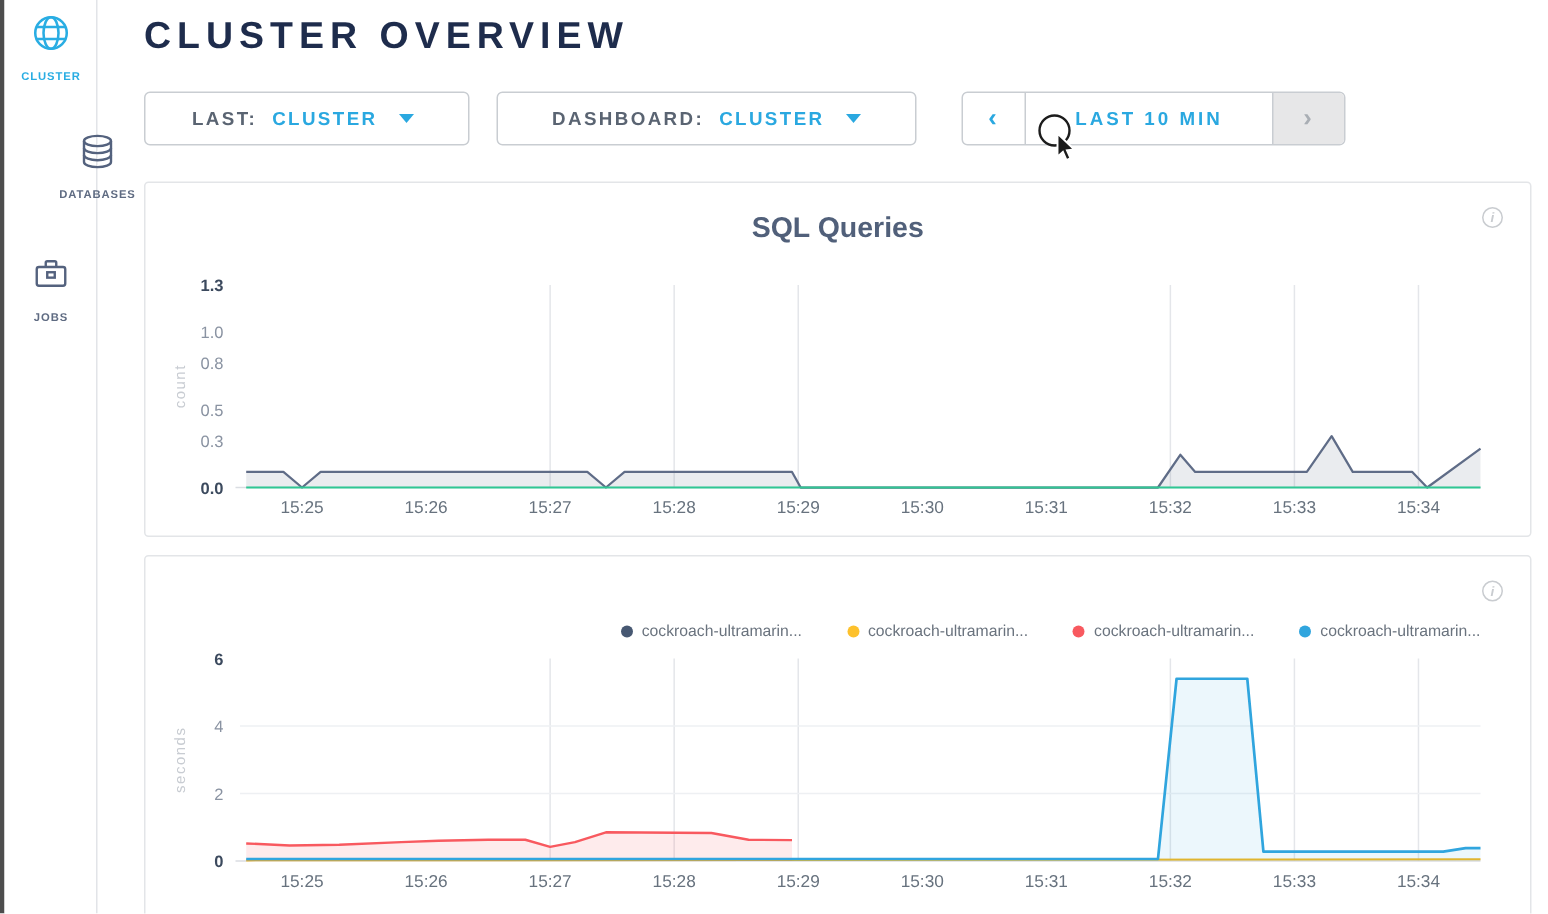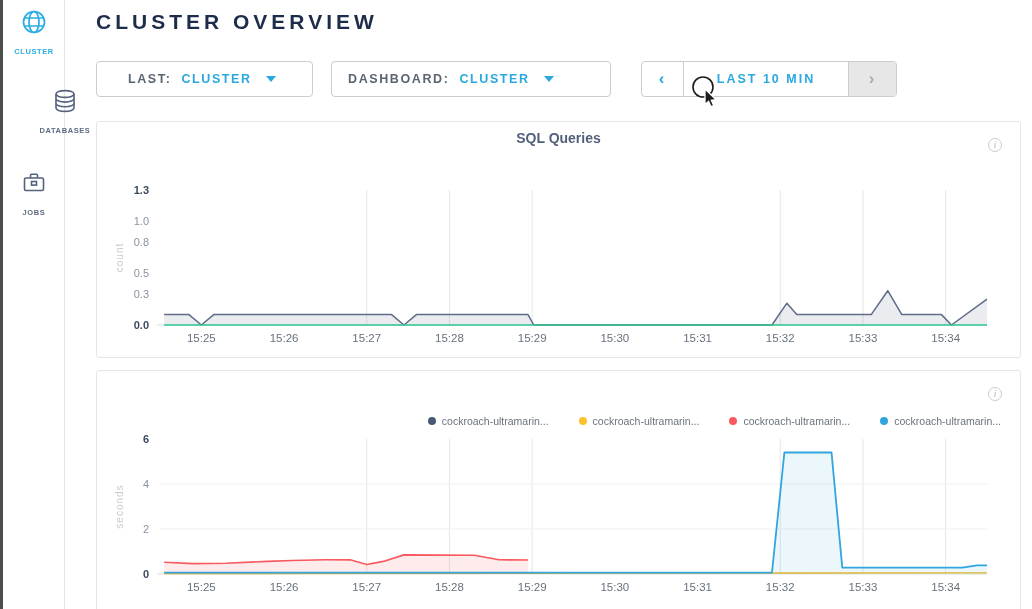--- a/index.html
+++ b/index.html
@@ -10,53 +10,53 @@
 
   
   .sidebar { position:absolute; left:3px; top:0; width:62px; height:609px;
     background:#fff; border-right:1px solid #e2e4e8; }
   .side-item { position:absolute; left:0; width:62px; text-align:center; cursor:pointer; }
   .side-item .icn { display:block; margin:0 auto 4px auto; width:28px; height:28px; }
   .side-label { font-size:7.5px; font-weight:bold; letter-spacing:0.6px; color:#5f6b82; }
   .side-item.active .side-label { color:#29ade3; }
 
   
-  .page-title { position:absolute; left:96px; top:10px; font-size:21px; font-weight:bold;
+  .page-title { position:absolute; left:96px; top:10px; font-size:25px; font-weight:bold;
     letter-spacing:4px; color:#1e2c4c; }
 
   .ctrl { position:absolute; top:61px; height:36px; border:1px solid #c9cdd2; border-radius:4px;
     background:#fff; display:flex; align-items:center; font-size:12.5px; font-weight:bold;
     letter-spacing:1.6px; cursor:pointer; }
   .ctrl-graph { left:96px; width:217px; padding-left:31px; }
-  .ctrl-dash  { left:331px; width:280px; padding-left:16px; }
+  .ctrl-dash  { left:331px; width:280px; padding-left:36px; }
   .ctrl-label { color:#5a6472; margin-right:10px; }
   .ctrl-value { color:#2aa8e0; margin-right:14px; }
   .caret { width:0; height:0; border-left:5px solid transparent; border-right:5px solid transparent;
     border-top:6px solid #2aa8e0; display:inline-block; }
 
   .timewin { left:641px; width:256px; padding:0; overflow:hidden; }
   .tw-back { width:42px; height:100%; border-right:1px solid #c9cdd2; display:flex;
     align-items:center; justify-content:center; color:#2aa8e0; font-size:17px; font-weight:bold; }
   .tw-label { flex:1; text-align:center; color:#2aa8e0; letter-spacing:2px; }
   .tw-fwd { width:48px; height:100%; border-left:1px solid #c9cdd2; background:#e7e7e8;
     display:flex; align-items:center; justify-content:center; color:#a9aeb4; font-size:17px;
     font-weight:bold; cursor:default; }
 
   
   .card { position:absolute; left:96px; width:925px; background:#fff;
     border:1px solid #e3e5e8; border-radius:3px; }
   .card1 { top:121px; height:237px; }
   .card2 { top:370px; height:255px; }
-  .chart-title { position:absolute; top:8px; left:0; width:100%; text-align:center;
-    font-size:14px; font-weight:bold; color:#51607a; }
+  .chart-title { position:absolute; top:20px; left:0; width:100%; text-align:center;
+    font-size:19px; font-weight:bold; color:#51607a; }
   .info-icon { position:absolute; right:18px; top:16px; width:14px; height:14px;
     border:1px solid #c9ccd0; border-radius:50%; color:#c9ccd0; font-size:9px; font-weight:bold;
     display:flex; align-items:center; justify-content:center; font-style:italic; cursor:pointer; }
   .chart-svg { position:absolute; left:0; top:0; pointer-events:none; }
-  .legend { position:absolute; top:44px; left:76px; width:828px; display:flex;
+  .legend { position:absolute; top:44px; left:62px; width:828px; display:flex;
     justify-content:flex-end; gap:30px; }
   .legend-item { display:flex; align-items:center; gap:6px; font-size:10.5px; color:#6a737e;
     cursor:pointer; }
   .legend-dot { width:8px; height:8px; border-radius:50%; display:inline-block; }
 
   
   .cursor { position:absolute; left:690px; top:73px; z-index:20; }
 </style>
 </head>
 <body>

